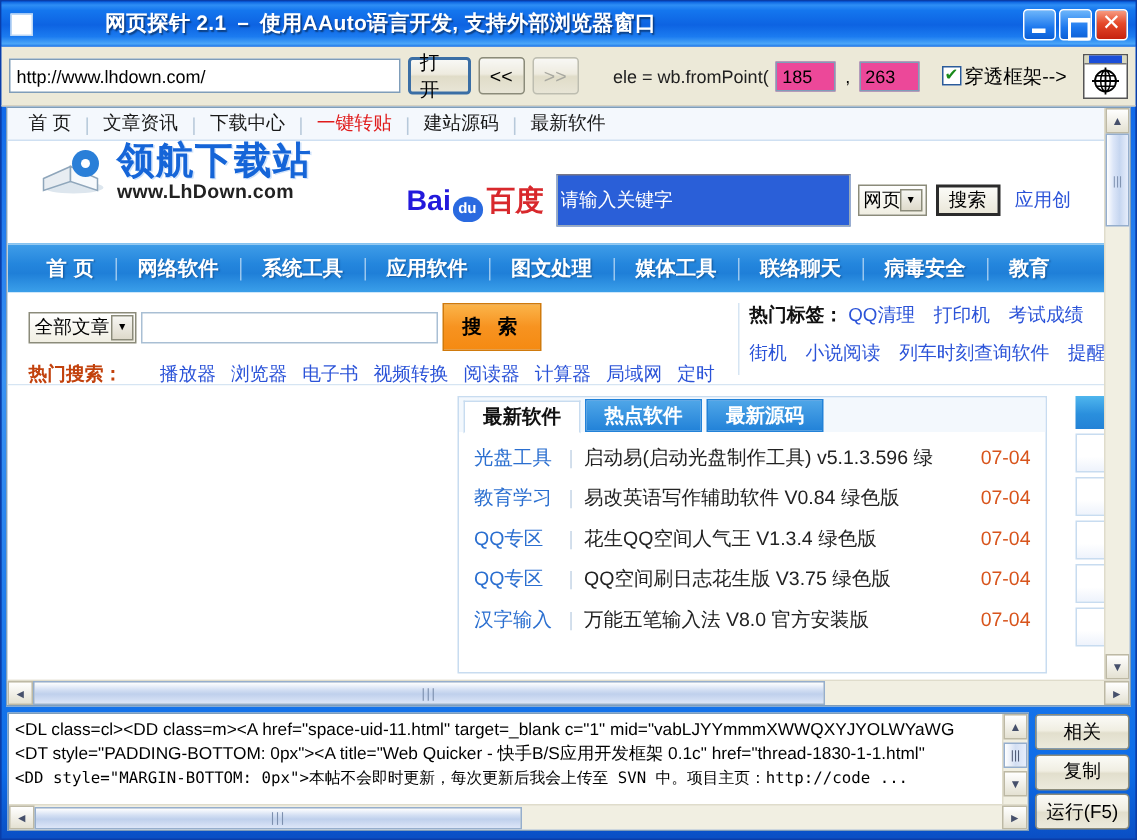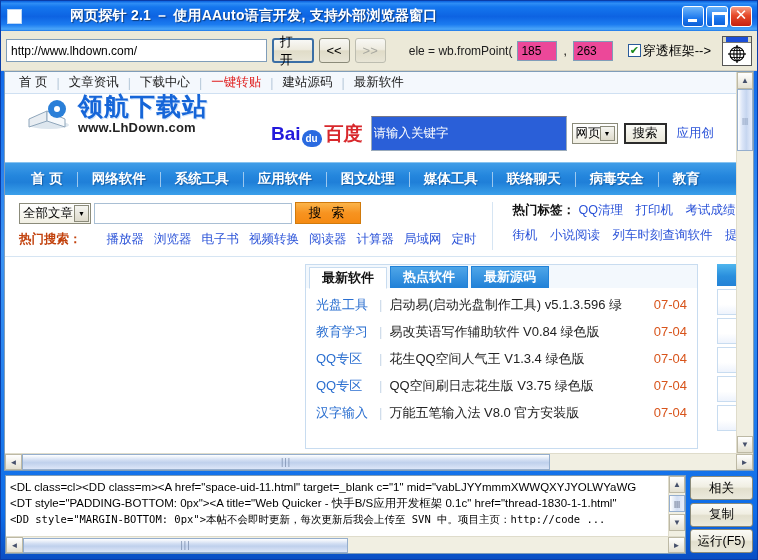--- a/index.html
+++ b/index.html
@@ -313,41 +313,41 @@
     width: 198px; height: 21px;
     border: 1px solid #a9bfd4;
     background: #fff;
     margin-left: 3px;
     font-size: 12.5px;
     padding: 1px 3px;
     font-family: "Liberation Sans", sans-serif;
     outline: none;
   }
   #search-btn {
-    width: 66px; height: 22px;
+    width: 66px; height: 32px;
     margin-left: 3px;
     background: linear-gradient(to bottom, #fbb44a 0%, #f79320 50%, #f58a12 100%);
     border: 1px solid #d07a0c;
     color: #000;
-    font-size: 13px; font-weight: normal;
+    font-size: 13px; font-weight: bold;
     display: flex; align-items: center; justify-content: center;
     letter-spacing: 3px;
     font-family: "DejaVu Sans", sans-serif;
   }
   #search-row2 {
     margin-top: 7px;
     font-size: 12.5px;
     display: flex; align-items: center;
     white-space: nowrap;
   }
   #hot-search-label { color: #c2410c; font-weight: bold; margin-right: 20px; }
   #search-row2 .kw { color: #2b53d8; margin: 0 5px; }
   #search-right {
     border-left: 1px solid #d6e5f3;
-    padding-left: 20px;
+    padding-left: 7px;
     margin-left: 10px;
     font-size: 12.5px;
     overflow: hidden;
     white-space: nowrap;
   }
   #tags-label { font-weight: bold; color: #111; }
   #search-right .tag { color: #2b53d8; margin-right: 9px; }
   #tags-row2 { margin-top: 8px; }
 
   

